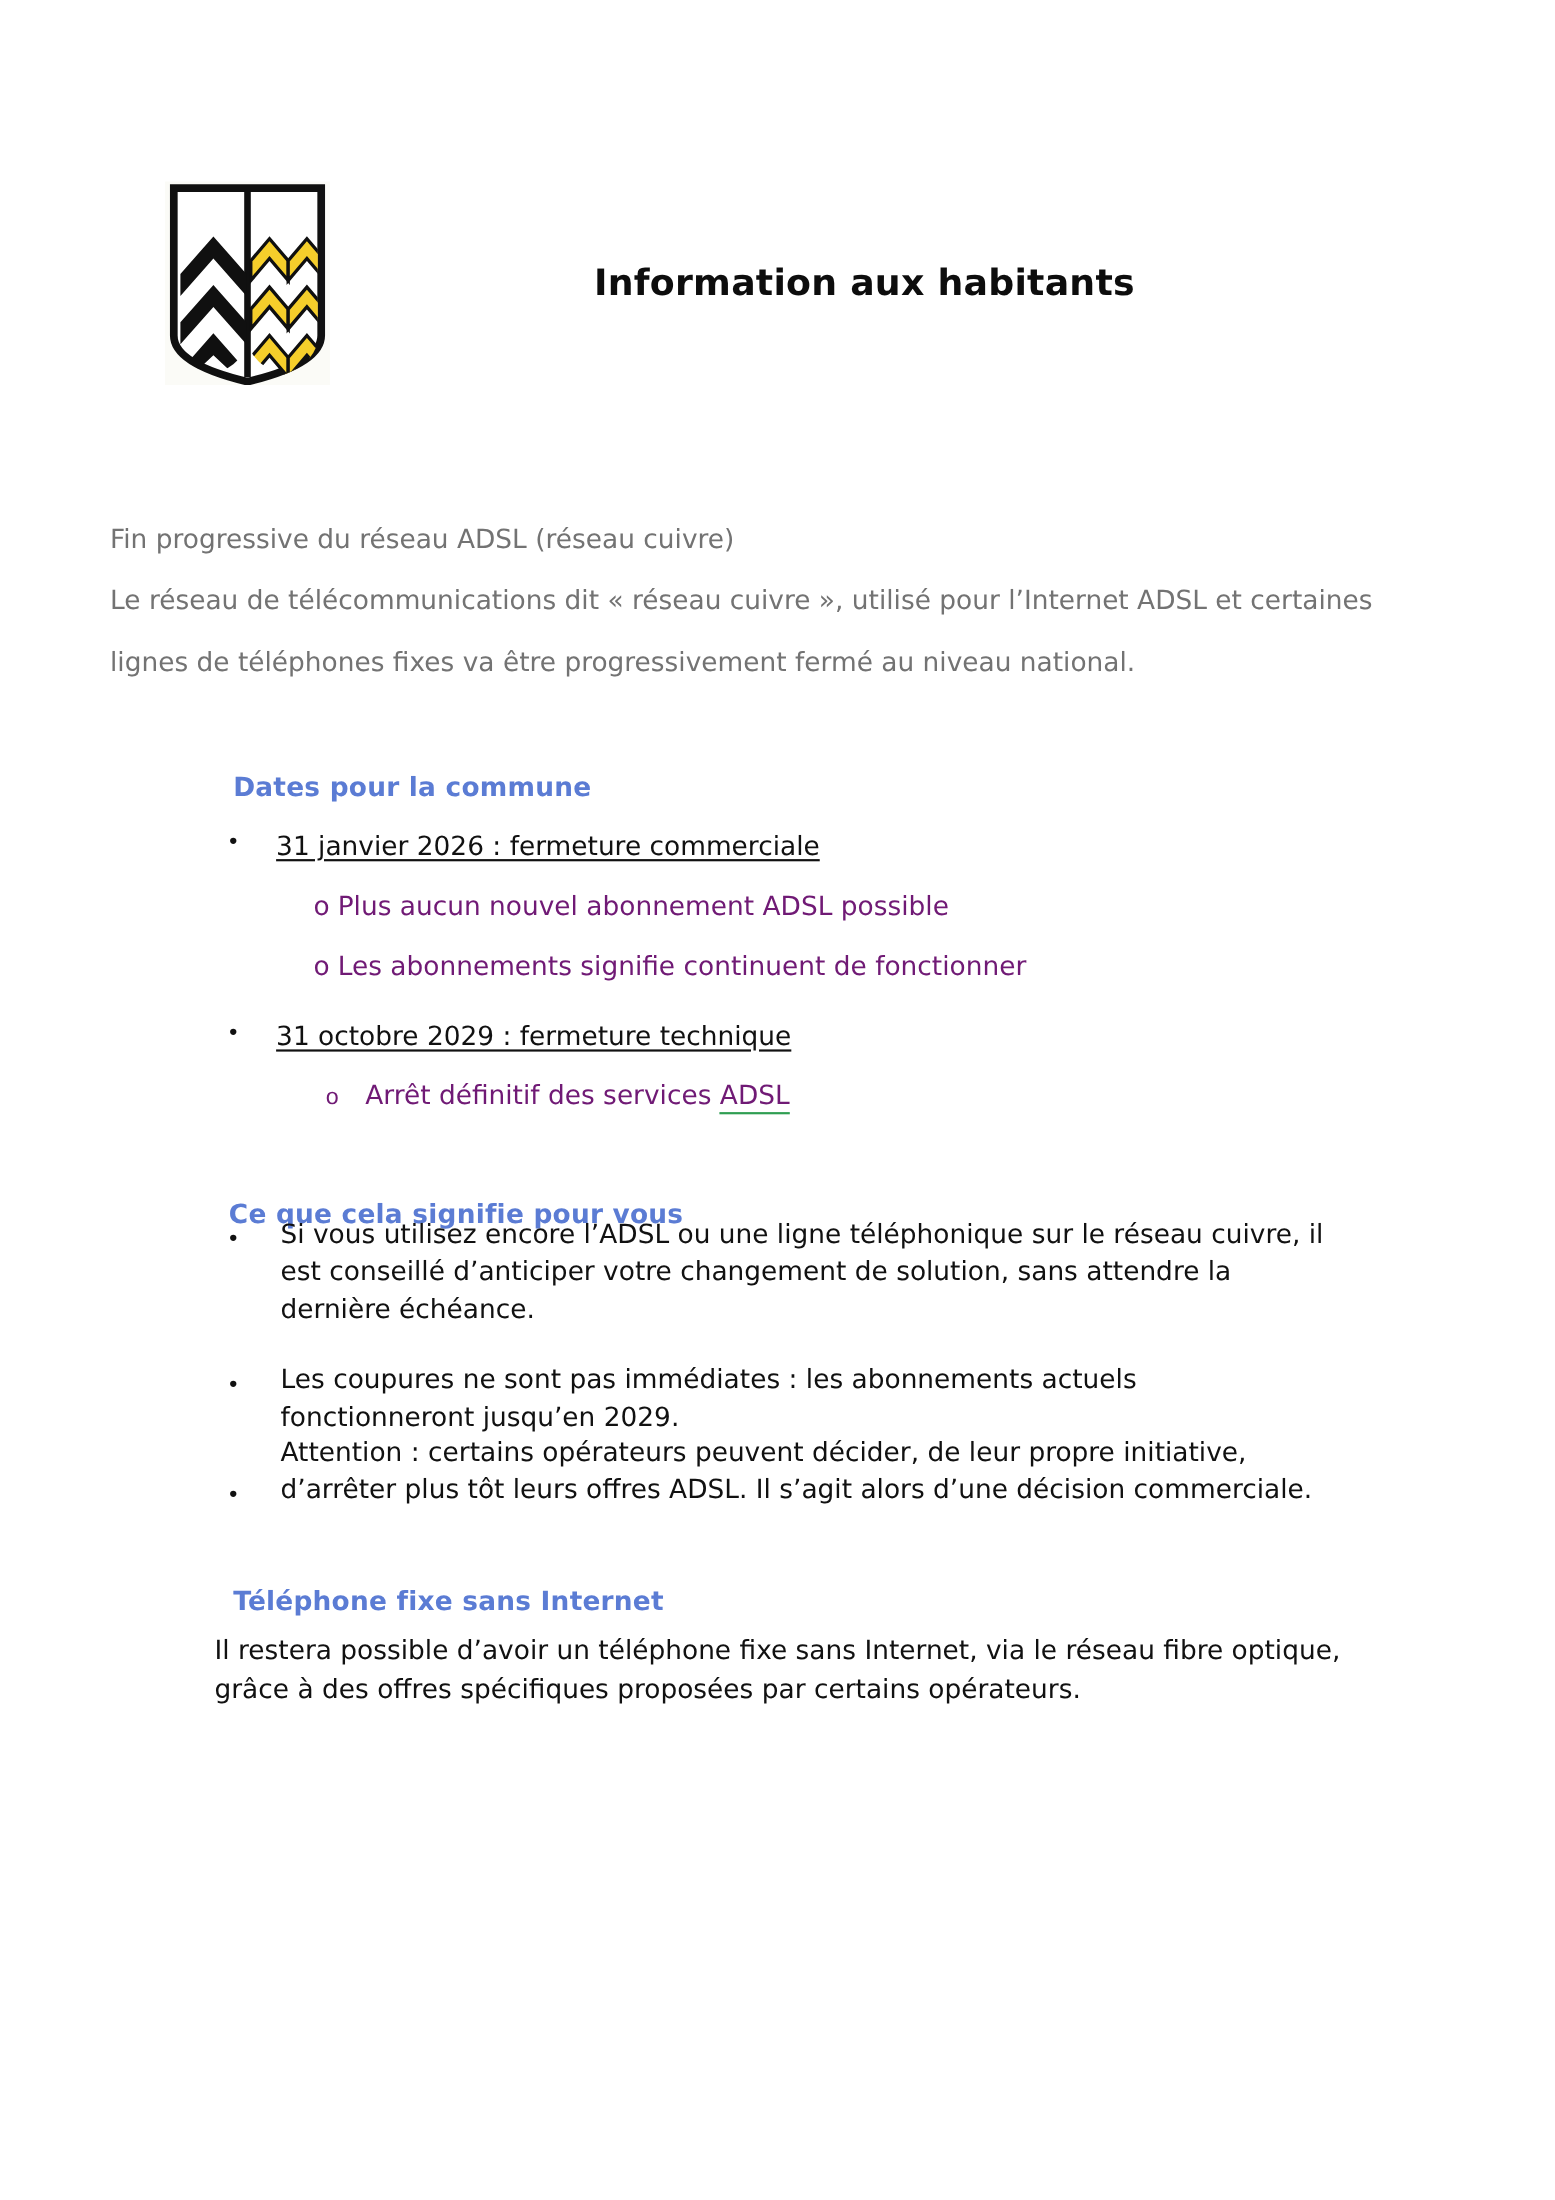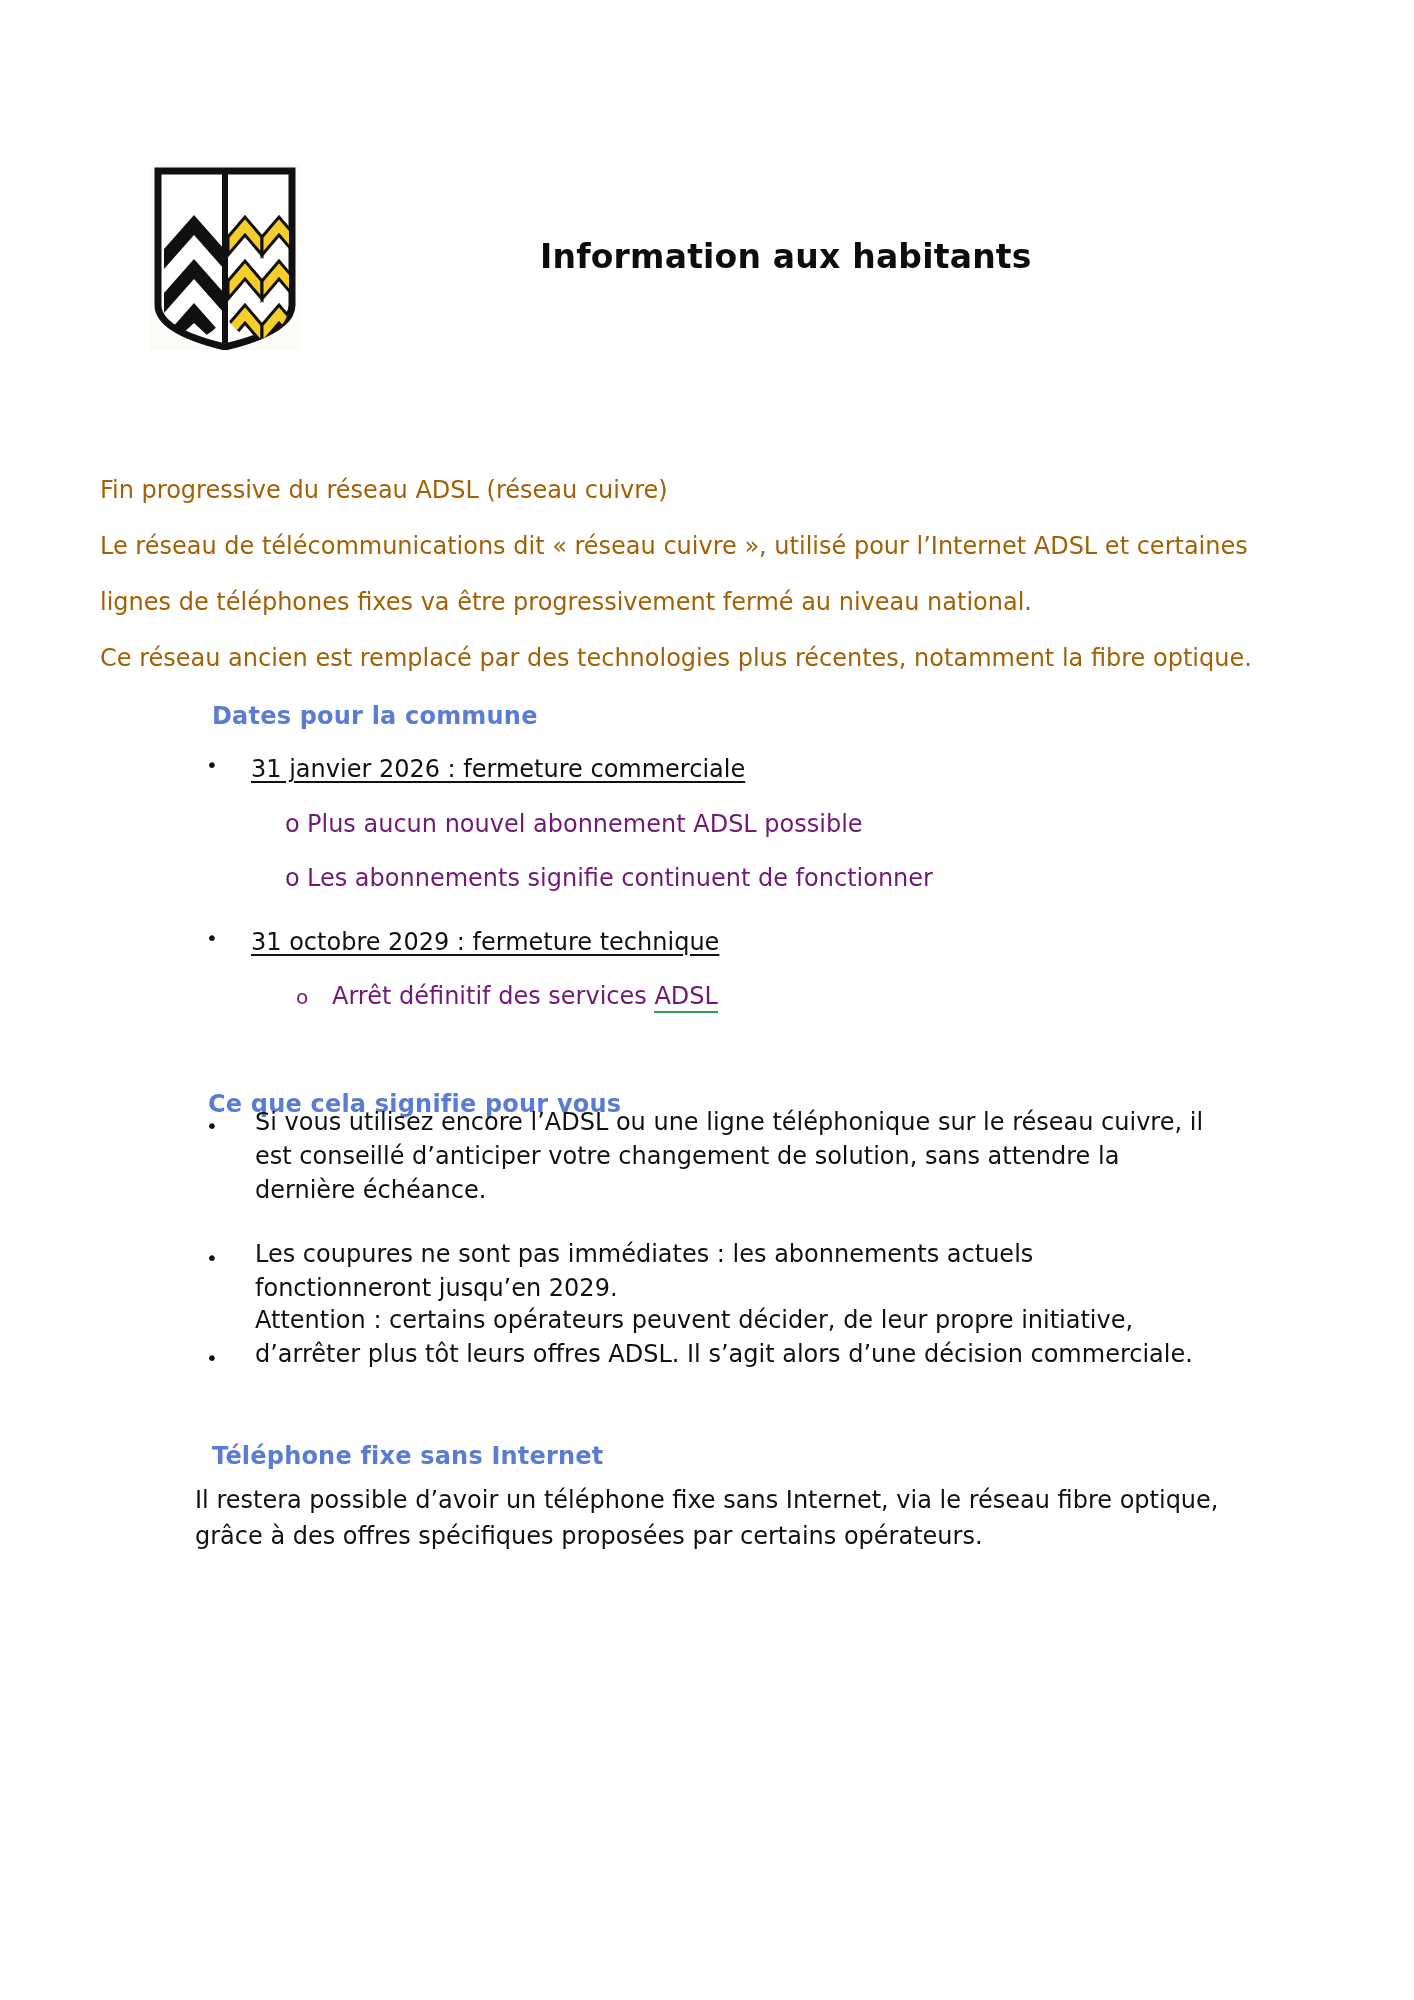--- a/index.html
+++ b/index.html
@@ -61,21 +61,21 @@
     width: 1414px;
   }
 
   .intro {
     position: absolute;
     left: 100px;
     top: 462px;
     width: 1230px;
     font-size: 24px;
     line-height: 56px;
-    color: #a16207;
+    color: #737373;
   }
   .intro div { white-space: nowrap; }
 
   .sec-head {
     position: absolute;
     font-size: 24px;
     font-weight: bold;
     color: #5b7cd4;
     letter-spacing: 0.2px;
     white-space: nowrap;
@@ -210,21 +210,20 @@
 
     <div class="doc-title">Information aux habitants</div>
   </div>
 
   <div class="body-wrap">
 
     <div class="intro">
       <div>Fin progressive du réseau ADSL (réseau cuivre)</div>
       <div>Le réseau de télécommunications dit « réseau cuivre », utilisé pour l’Internet ADSL et certaines</div>
       <div>lignes de téléphones fixes va être progressivement fermé au niveau national.</div>
-      <div>Ce réseau ancien est remplacé par des technologies plus récentes, notamment la fibre optique.</div>
     </div>
 
     <div class="sec-head h-dates">Dates pour la commune</div>
 
     <div class="lvl1 b-date1">
       <span class="dot">•</span>
       <span class="txt u">31 janvier 2026 : fermeture commerciale </span>
     </div>
 
     <div class="sub s-1">

